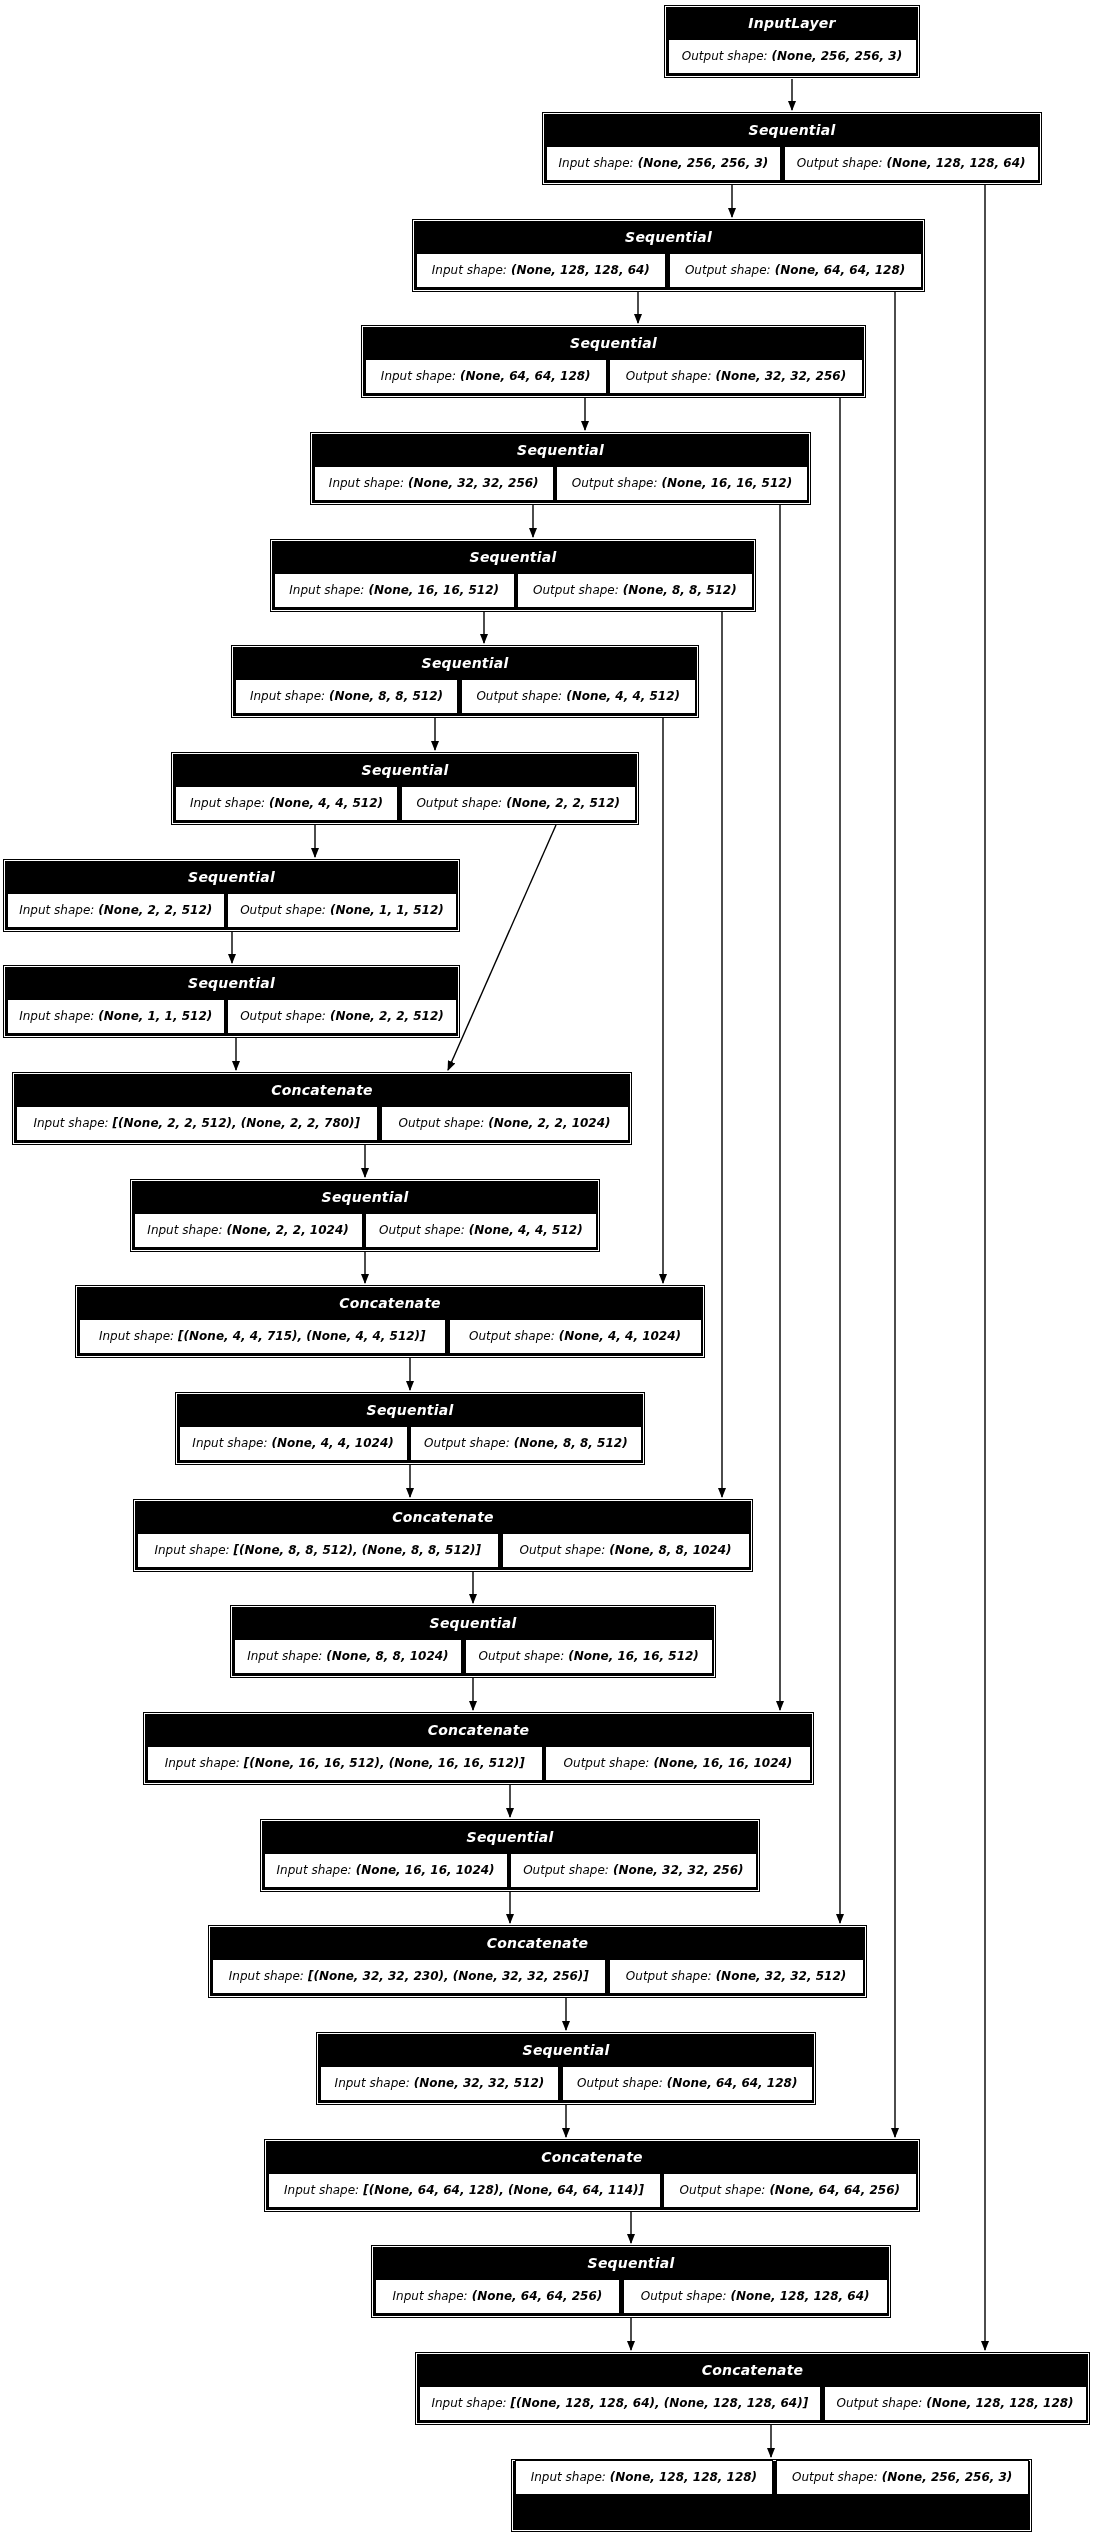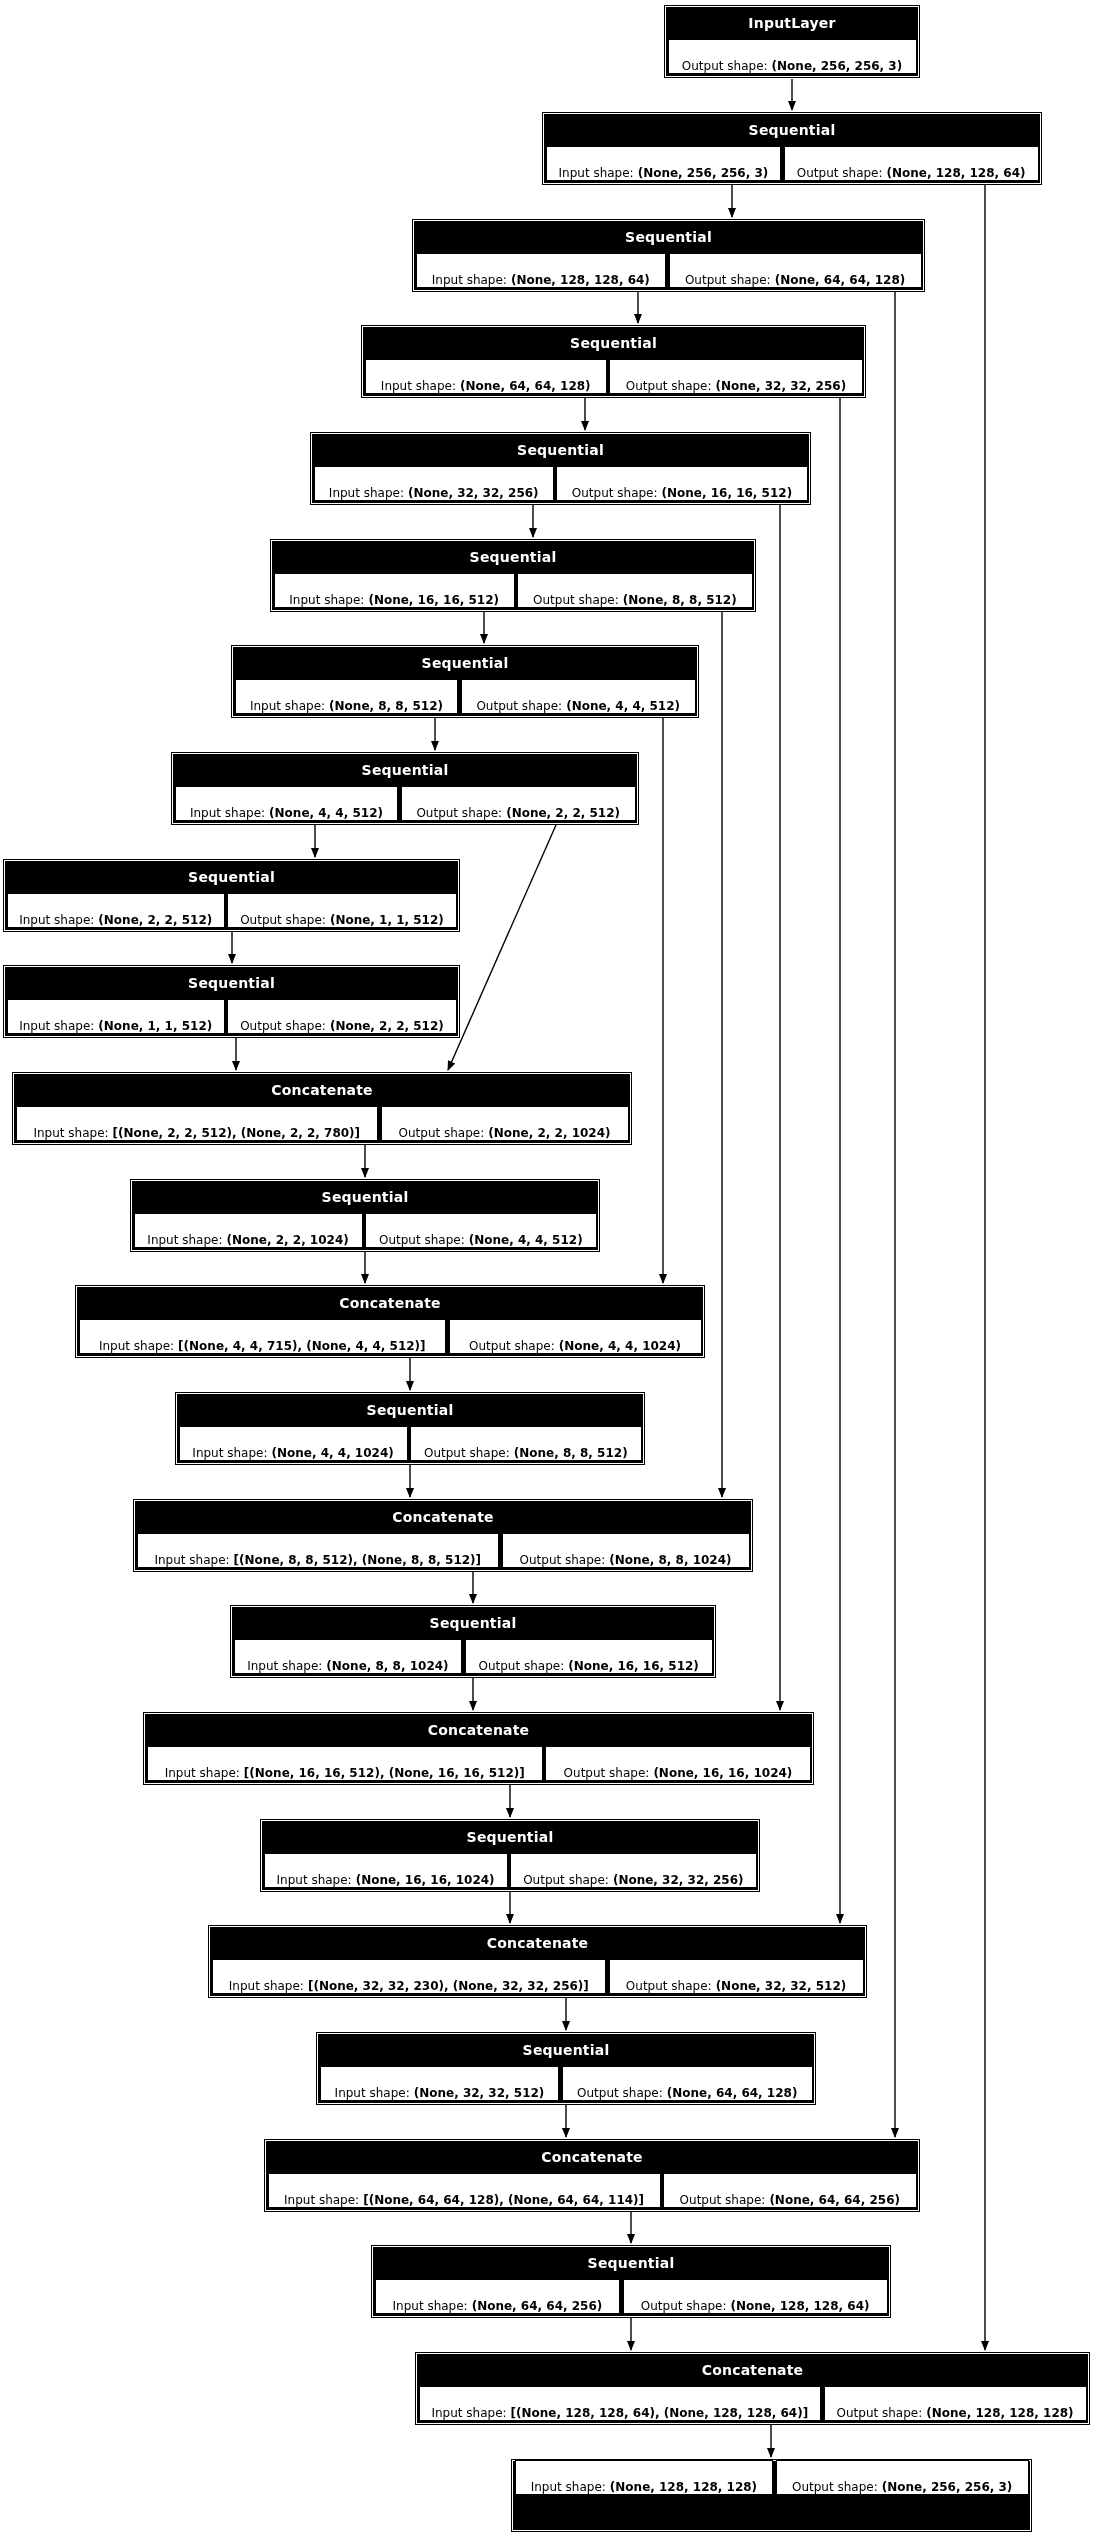--- a/index.html
+++ b/index.html
@@ -1,24 +1,24 @@
 <!DOCTYPE html>
 <html><head>
 <meta charset="utf-8">
 <style>
   html,body{margin:0;padding:0;background:#ffffff;}
   #canvas{position:relative;width:982px;height:2535px;background:#ffffff;
-          font-family:"DejaVu Sans","Liberation Sans",sans-serif;}
+          font-family:"DejaVu Sans","Liberation Sans",sans-serif;font-style:italic;}
   .node{position:absolute;height:73px;box-sizing:border-box;background:#000000;
         border:1.5px solid #000000;box-shadow:0 0 0 1px #ffffff inset;}
   .title{height:33px;display:flex;align-items:center;justify-content:center;
          color:#ffffff;font-weight:bold;font-size:14px;letter-spacing:.2px;}
   .nbody{display:flex;gap:2.5px;padding:0 2.5px 2.5px 2.5px;height:37px;box-sizing:border-box;}
   .cell{flex:1 1 auto;background:#ffffff;border:1px solid #000000;box-sizing:border-box;
-        display:flex;align-items:flex-end;justify-content:center;
+        display:flex;align-items:center;justify-content:center;
         font-size:12px;color:#000000;white-space:nowrap;overflow:hidden;}
   .lbl{font-weight:normal;}
   .val{font-weight:bold;margin-left:4px;}
   svg.edges{position:absolute;left:0;top:0;pointer-events:none;}
   svg.edges line{stroke:#000000;stroke-width:1.4;}
 </style>
 </head>
 <body>
 
 <div id="canvas">

